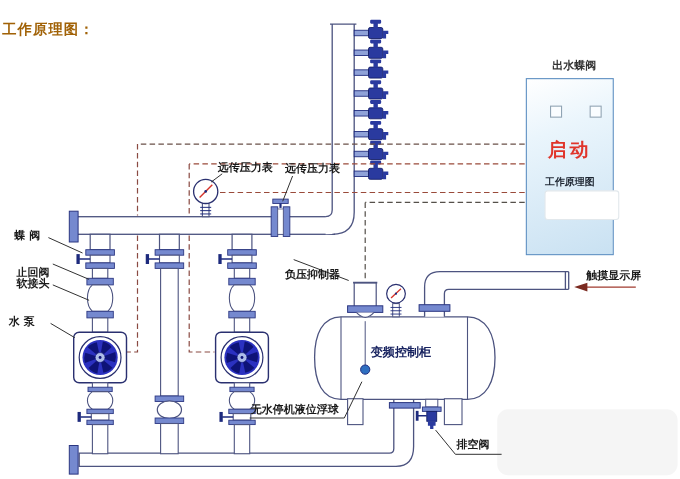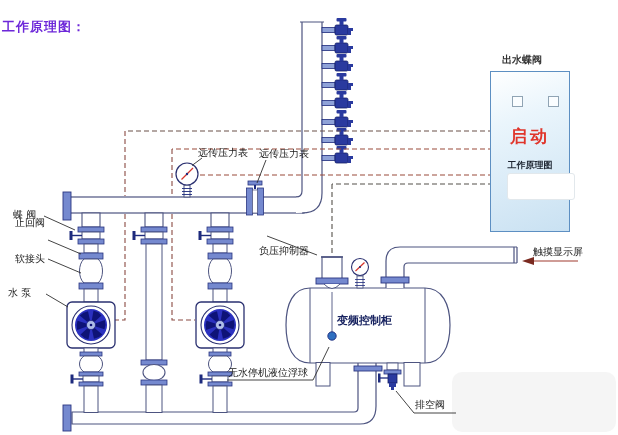--- a/index.html
+++ b/index.html
@@ -1,21 +1,21 @@
 <!DOCTYPE html>
 <html><head>
 <meta charset="utf-8">
 <style>
   html,body{margin:0;padding:0;background:#fff;}
   #canvas{position:relative;width:618px;height:435px;background:#ffffff;overflow:hidden;
           font-family:"DejaVu Sans","Liberation Sans",sans-serif;}
   #diagram-svg{position:absolute;left:0;top:0;}
-  .lbl{position:absolute;font-size:10px;line-height:1;color:#1a1a1a;white-space:nowrap;font-weight:400;}
-  .page-title{position:absolute;left:2px;top:18px;font-size:13px;color:#6d28d9;font-weight:600;letter-spacing:1px;}
-  .cab{position:absolute;left:490px;top:71px;width:80px;height:161px;border:1px solid #5d8fc2;
+  .lbl{position:absolute;font-size:10px;line-height:1;color:#1a1a1a;white-space:nowrap;font-weight:700;}
+  .page-title{position:absolute;left:2px;top:18px;font-size:13px;color:#a16207;font-weight:600;letter-spacing:1px;}
+  .cab{position:absolute;left:478px;top:71px;width:80px;height:161px;border:1px solid #5d8fc2;
        background:linear-gradient(160deg,#ffffff 0%,#eaf5fc 30%,#c9e1f2 100%);box-sizing:border-box;}
   .cab .ind{position:absolute;top:24px;width:9px;height:9px;background:#fafdff;border:1px solid #90a4b4;}
   .cab .ind.i1{left:21px;} .cab .ind.i2{left:57px;}
   .cab .start{position:absolute;top:53px;left:0;width:100%;text-align:center;font-size:17px;font-weight:bold;
               color:#e0352b;letter-spacing:3px;}
   .cab .scrlbl{position:absolute;top:87px;left:0;width:100%;text-align:center;font-size:9px;font-weight:bold;color:#1c2430;}
   .cab .screen{position:absolute;left:16px;top:101px;width:66px;height:25px;background:#fff;
                border:1px solid #e2e8ec;border-radius:3px;}
   .cab-title{position:absolute;left:502px;top:53px;font-size:10px;color:#333;font-weight:600;}
   .watermark{position:absolute;left:452px;top:372px;width:164px;height:60px;background:#e9e9e9;opacity:.45;border-radius:10px;}
@@ -219,21 +219,21 @@
     </g>
 
     <g>
       <line x1="578" y1="261" x2="530" y2="261" stroke="#a03a2e" stroke-width="1.2"></line>
       <path d="M522,261 L534,257 L534,265 Z" fill="#7a2a20"></path>
     </g>
   </svg>
 
   <div class="page-title">工作原理图：</div>
   <div class="lbl" style="left:13px;top:210px;">蝶 阀</div>
-  <div class="lbl" style="left:15px;top:218px;text-align:center;">止回阀</div>
+  <div class="lbl" style="left:15px;top:244px;text-align:center;">止回阀</div>
   <div class="lbl" style="left:15px;top:254px;">软接头</div>
   <div class="lbl" style="left:8px;top:288px;">水 泵</div>
   <div class="lbl" style="left:198px;top:148px;">远传压力表</div>
   <div class="lbl" style="left:259px;top:149px;">远传压力表</div>
   <div class="lbl" style="left:259px;top:222px;margin-top:24px;">负压抑制器</div>
   <div class="lbl tanklbl" style="left:337px;top:315px;">变频控制柜</div>
   <div class="lbl" style="left:228px;top:368px;">无水停机液位浮球</div>
   <div class="lbl" style="left:415px;top:400px;">排空阀</div>
   <div class="lbl" style="left:533px;top:247px;">触摸显示屏</div>
 

